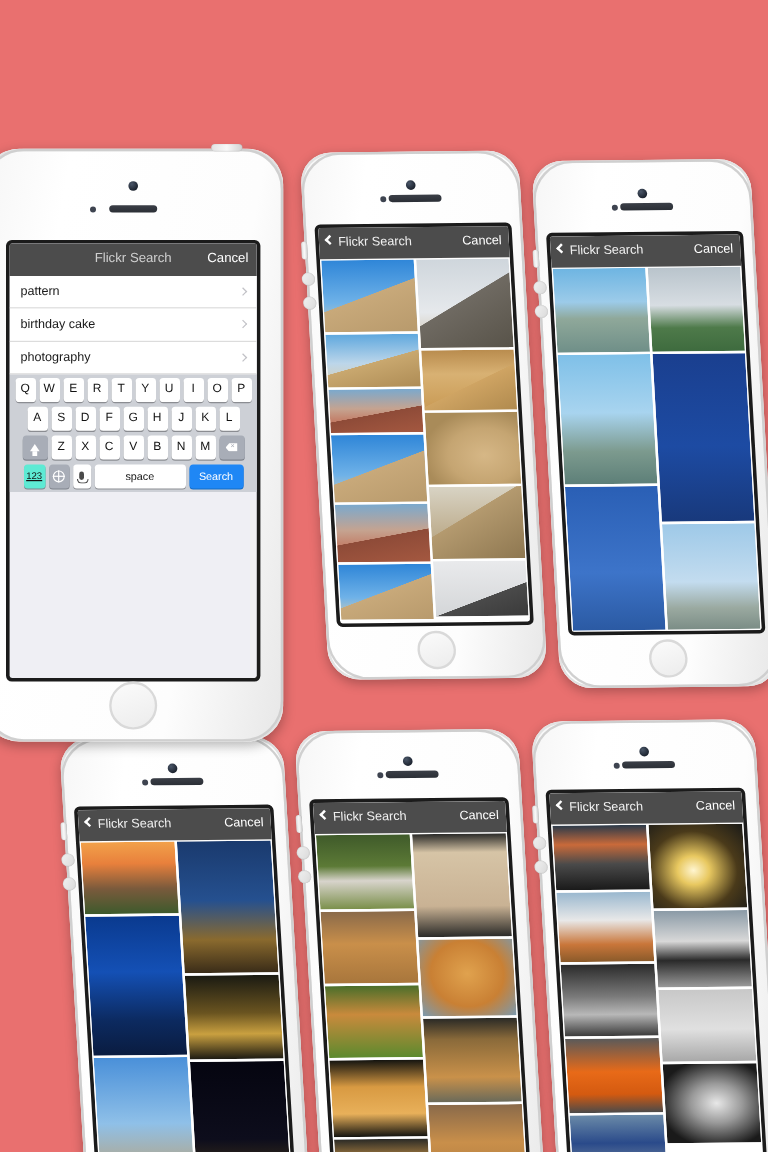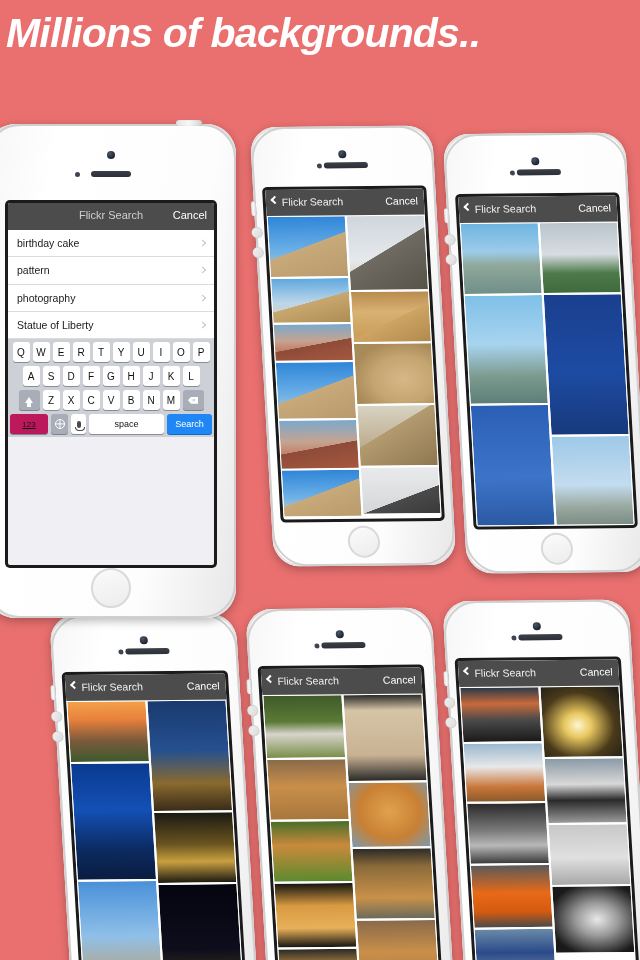--- a/index.html
+++ b/index.html
@@ -135,21 +135,21 @@
   .krow { display:flex; justify-content:center; gap:3px; margin-bottom:4px; }
   .krow:last-child { margin-bottom:0; }
   .key {
     background:#ffffff; border-radius:3px;
     width:17px; height:20px;
     font-size:10px; color:#121212;
     display:flex; align-items:center; justify-content:center;
     box-shadow:0 1px 0 #8b8d92;
   }
   .key.wide { width:21px; background:#a8adb7; box-shadow:0 1px 0 #7f838c; }
-  .key.num { width:38px; background:#be185d; box-shadow:0 1px 0 #7f838c; font-size:8px;text-decoration:underline; }
+  .key.num { width:18px; background:#5eead4; box-shadow:0 1px 0 #7f838c; font-size:8px;text-decoration:underline; }
   .key.globe { width:17px; background:#a8adb7; box-shadow:0 1px 0 #7f838c; }
   .key.mic { width:15px; background:#ffffff; }
   .key.space { flex:1; max-width:76px; font-size:9px; }
   .key.search {
     width:45px; background:#1f87f5; color:#ffffff; font-size:9px;
     box-shadow:0 1px 0 #136ac4;
   }
   .arrow-up {
     width:0;height:0;border-left:4px solid transparent;border-right:4px solid transparent;
     border-bottom:6px solid #fff;
@@ -278,21 +278,20 @@
       linear-gradient(180deg,#5a5a5a 0%, #e86a18 45%, #d45a10 75%, #4a4a4a 100%); }
   .t-car-bw { background:
       radial-gradient(ellipse at 55% 50%, #e8e8e8 0%, #9a9a9a 35%, #1a1a1a 80%); }
   .t-car-blue { background:
       linear-gradient(180deg,#6a8aa8 0%, #2a4a8a 45%, #8a9aa6 100%); }
 </style>
 </head>
 <body style="background: rgb(233, 112, 111);">
 
 <div class="headline">
-  <span class="l1">Millions of backgrounds..</span>
 </div>
 
 <div class="phone tilt" id="phone2" style="left:262px; top:126px; width:182px; height:440px; border-radius:26px; transform:rotate(-3.2deg) skewY(2.6deg);">
   <div class="bezel-edge"></div>
   <div class="side-btn" style="left:-3px; top:74px; width:5px; height:15px;"></div>
   <div class="side-round" style="left:-4px; top:100px; width:11px; height:11px;"></div>
   <div class="side-round" style="left:-4px; top:120px; width:11px; height:11px;"></div>
   <div class="cam" style="left:50%; margin-left:-4px; top:24px;"></div>
   <div class="sensor" style="left:50%; margin-left:-26px; top:37px;"></div>
   <div class="speaker" style="left:50%; margin-left:-19px; top:36px; width:44px;"></div>
@@ -459,33 +458,29 @@
   <div class="screen">
 
     <div id="p1nav">
       <span class="title">Flickr Search</span>
       <span class="cancel">Cancel</span>
     </div>
 
 
     <div class="sug-list">
       <div class="sug-row">
+        <span class="label">pattern</span>
+        <span class="chev"></span>
+      </div>
+      <div class="sug-row">
         <span class="label">birthday cake</span>
         <span class="chev"></span>
       </div>
       <div class="sug-row">
-        <span class="label">pattern</span>
-        <span class="chev"></span>
-      </div>
-      <div class="sug-row">
         <span class="label">photography</span>
-        <span class="chev"></span>
-      </div>
-      <div class="sug-row">
-        <span class="label">Statue of Liberty</span>
         <span class="chev"></span>
       </div>
     </div>
 
     <div class="keyboard">
       <div class="krow">
         <div class="key">Q</div>
         <div class="key">W</div>
         <div class="key">E</div>
         <div class="key">R</div>

